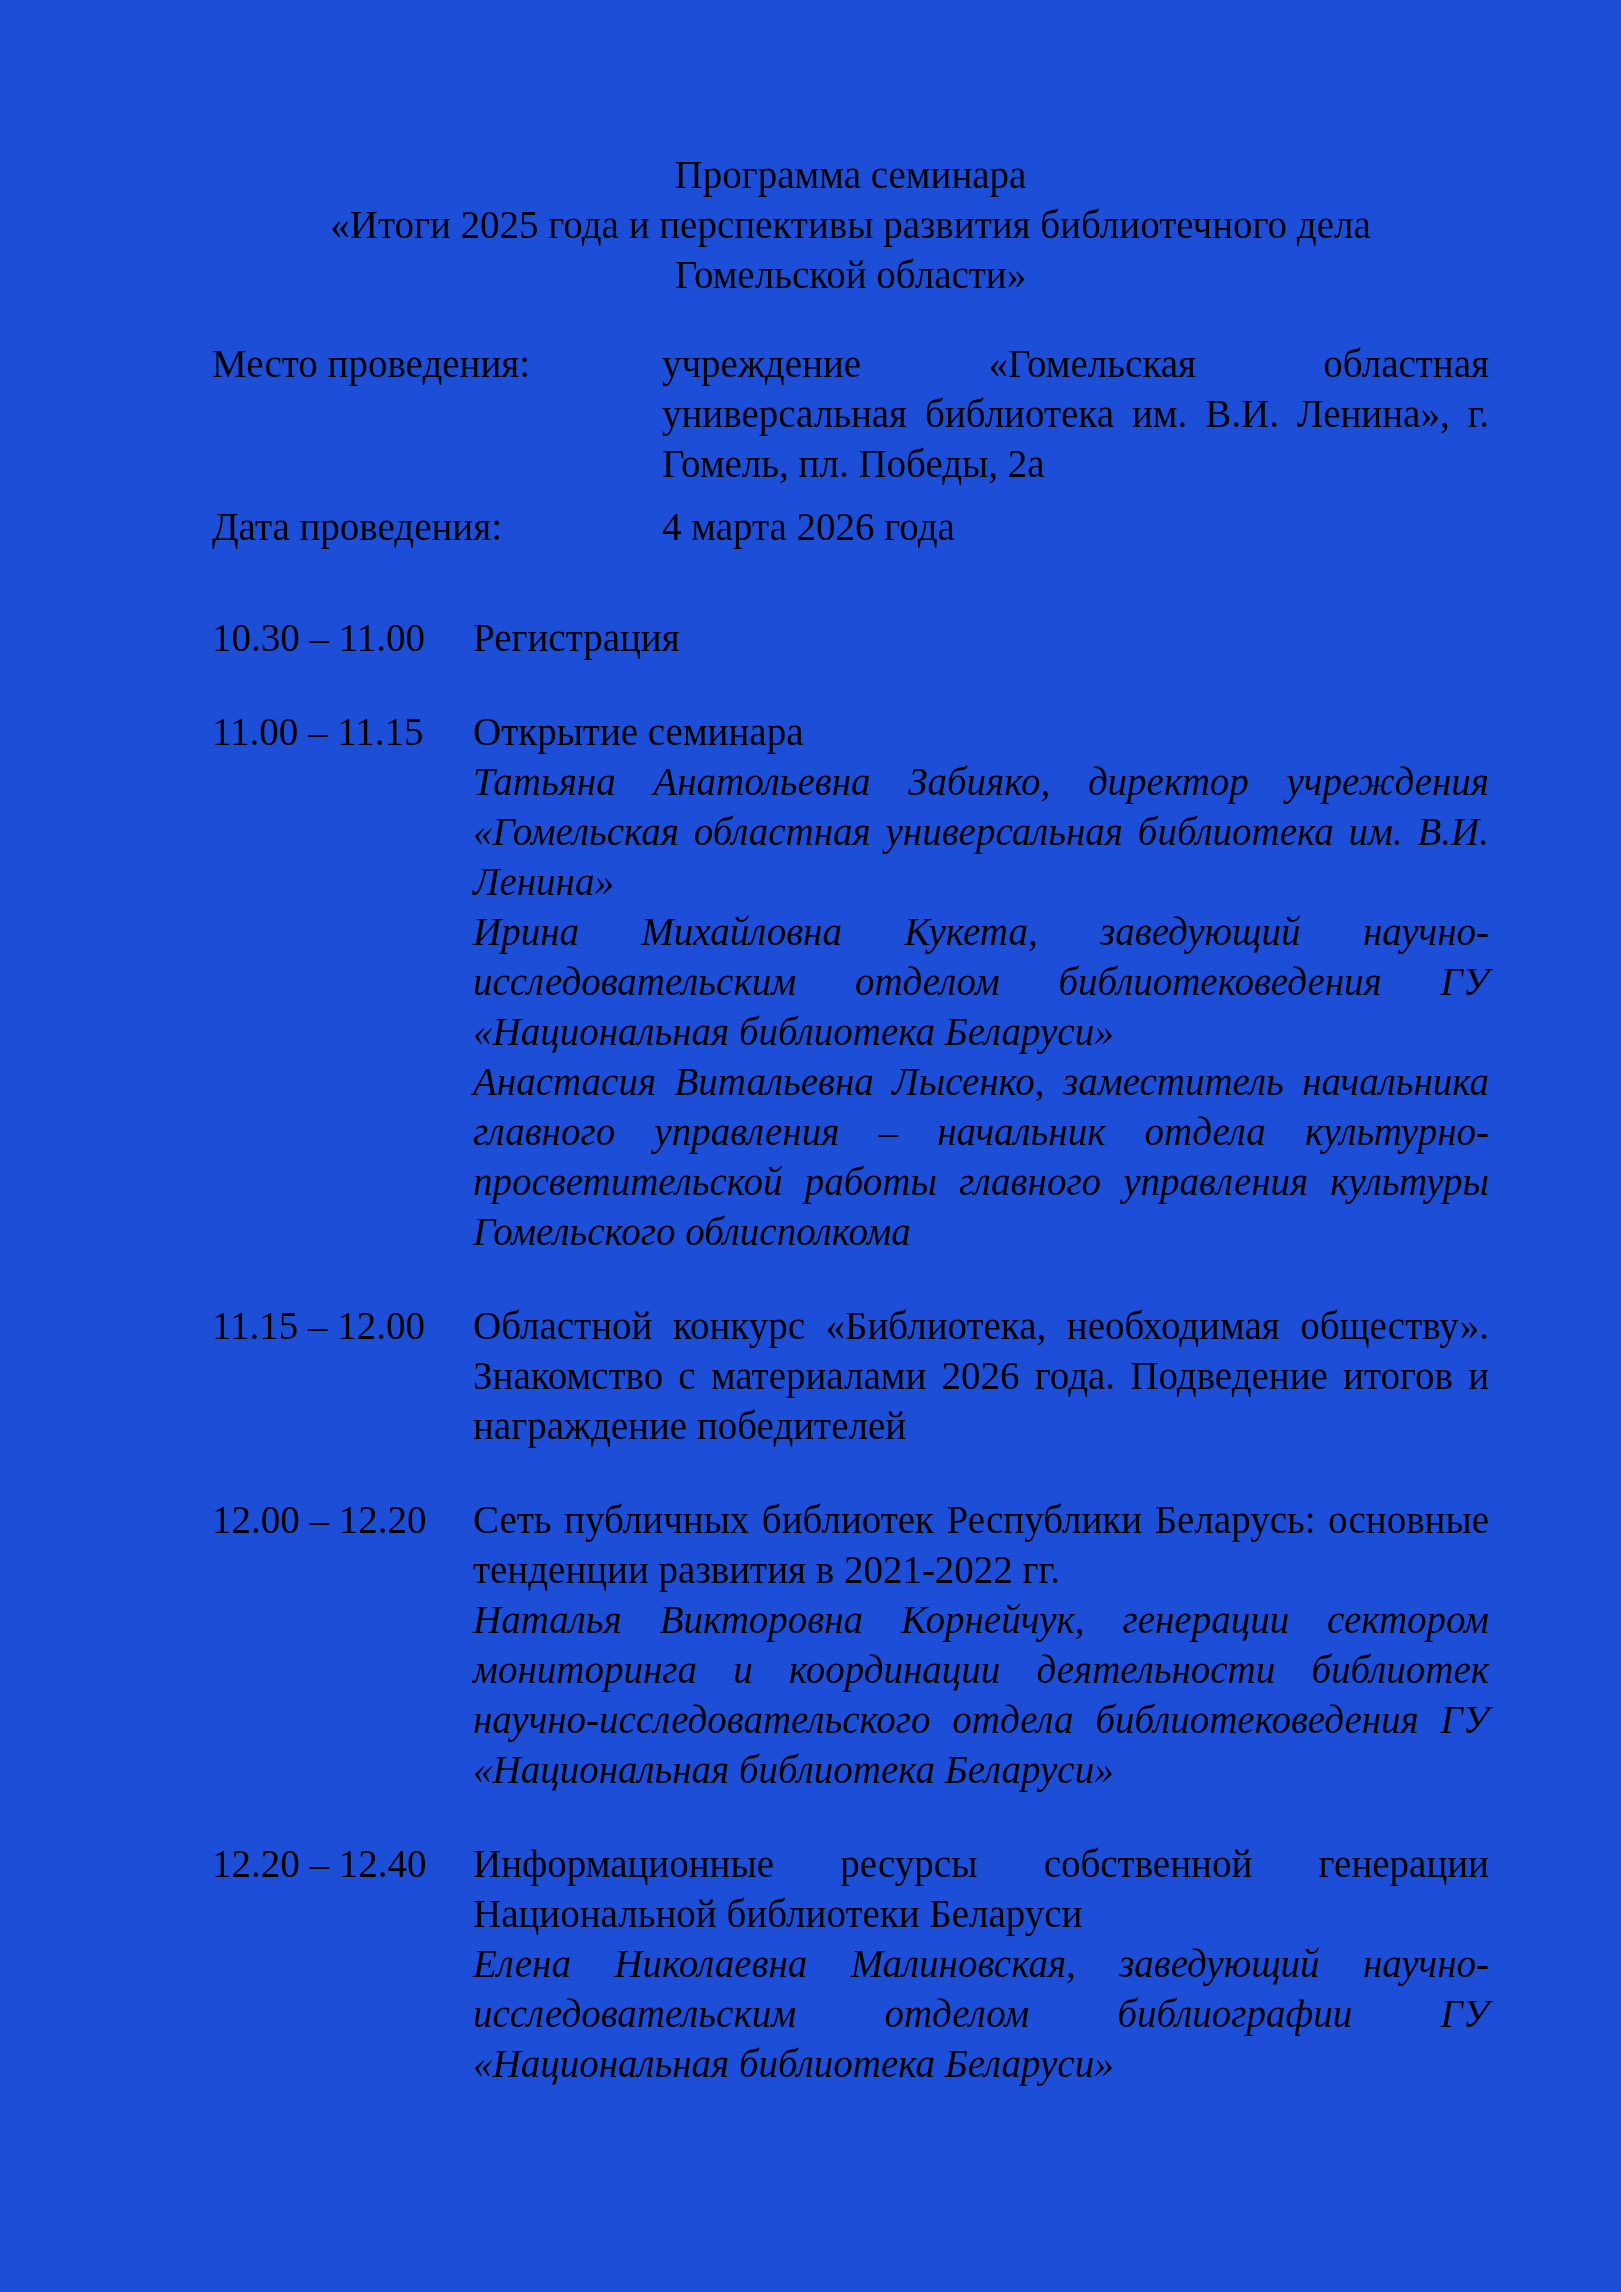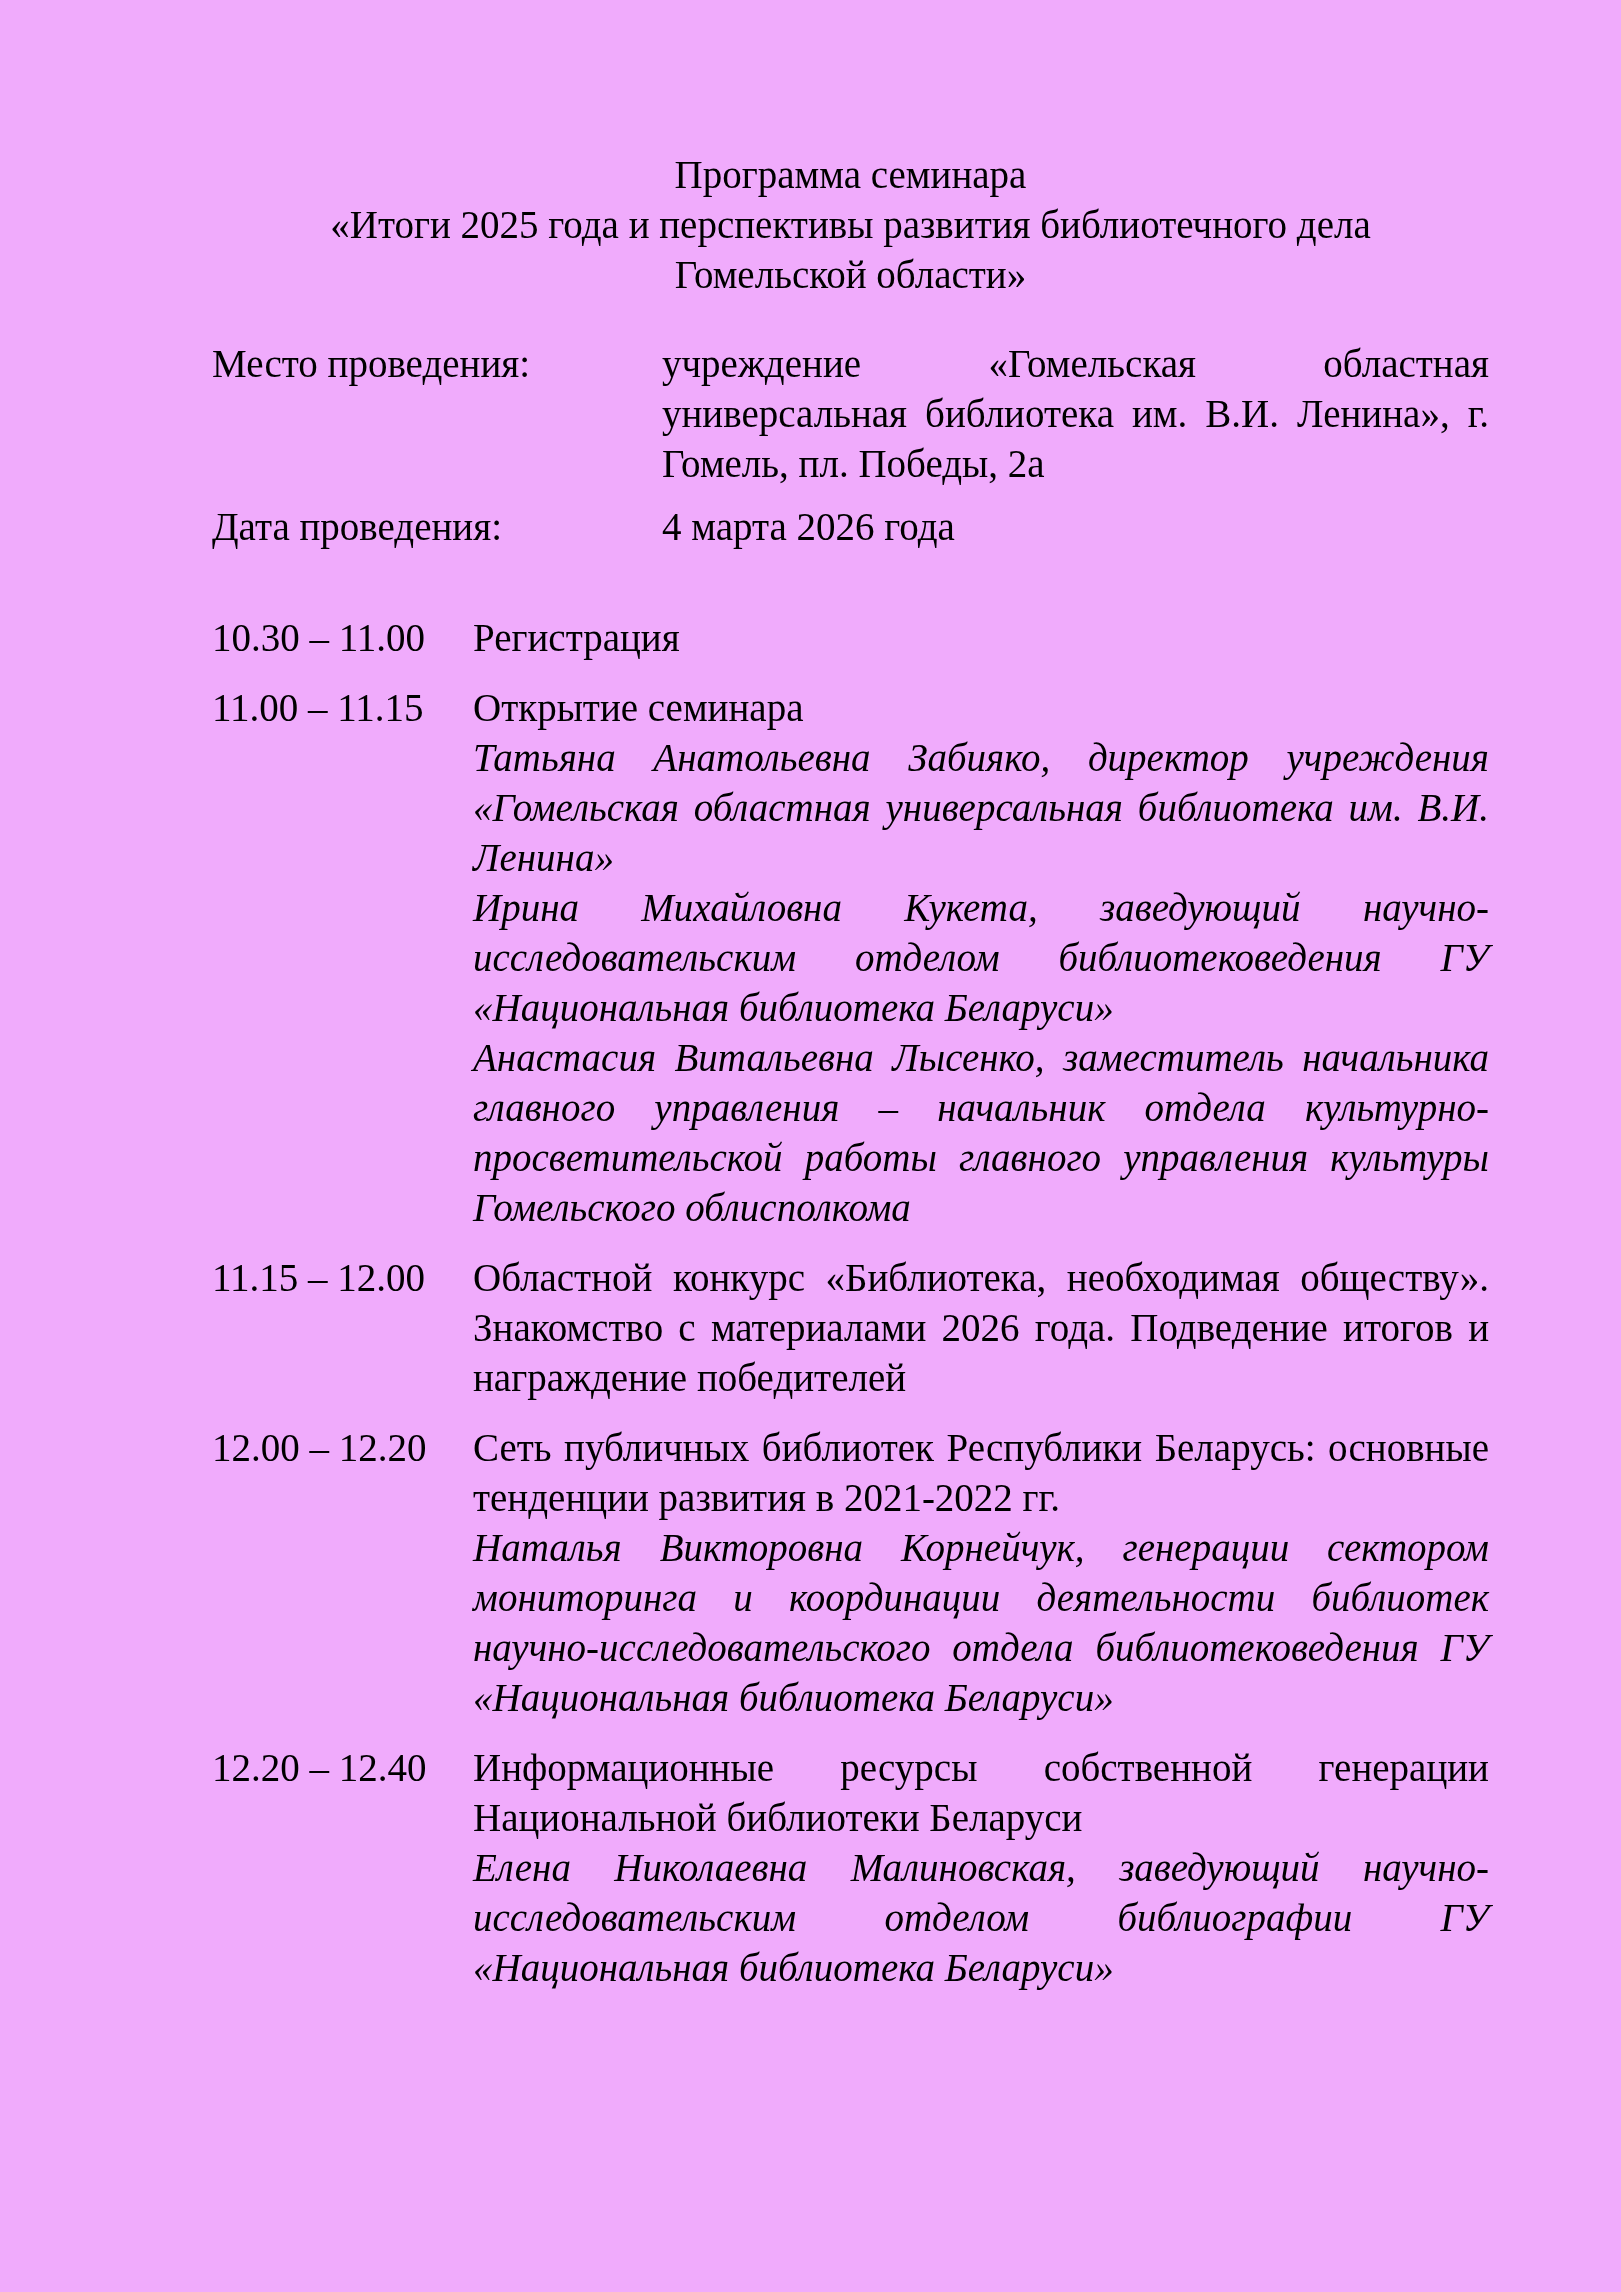--- a/index.html
+++ b/index.html
@@ -5,21 +5,21 @@
   html, body {
     margin: 0;
     padding: 0;
     background: #ffffff;
   }
   .page {
     position: relative;
     width: 1622px;
     height: 2293px;
     box-sizing: border-box;
-    background: #f0abfc;
+    background: #1d4ed8;
     color: #000000;
     font-family: "Liberation Serif", "DejaVu Serif", serif;
     font-size: 39px;
     line-height: 50px;
     padding: 150px 133px 0 212px;
     overflow: hidden;
   }
   .title-block {
     text-align: center;
   }
@@ -42,21 +42,21 @@
     text-align: justify;
   }
   .schedule-block {
     margin-top: 61px;
   }
   .schedule-row {
     display: flex;
     align-items: flex-start;
   }
   .schedule-row + .schedule-row {
-    margin-top: 20px;
+    margin-top: 44px;
   }
   .schedule-time {
     width: 261px;
     flex: 0 0 261px;
     white-space: nowrap;
   }
   .schedule-body {
     flex: 1 1 auto;
   }
   .schedule-topic {

